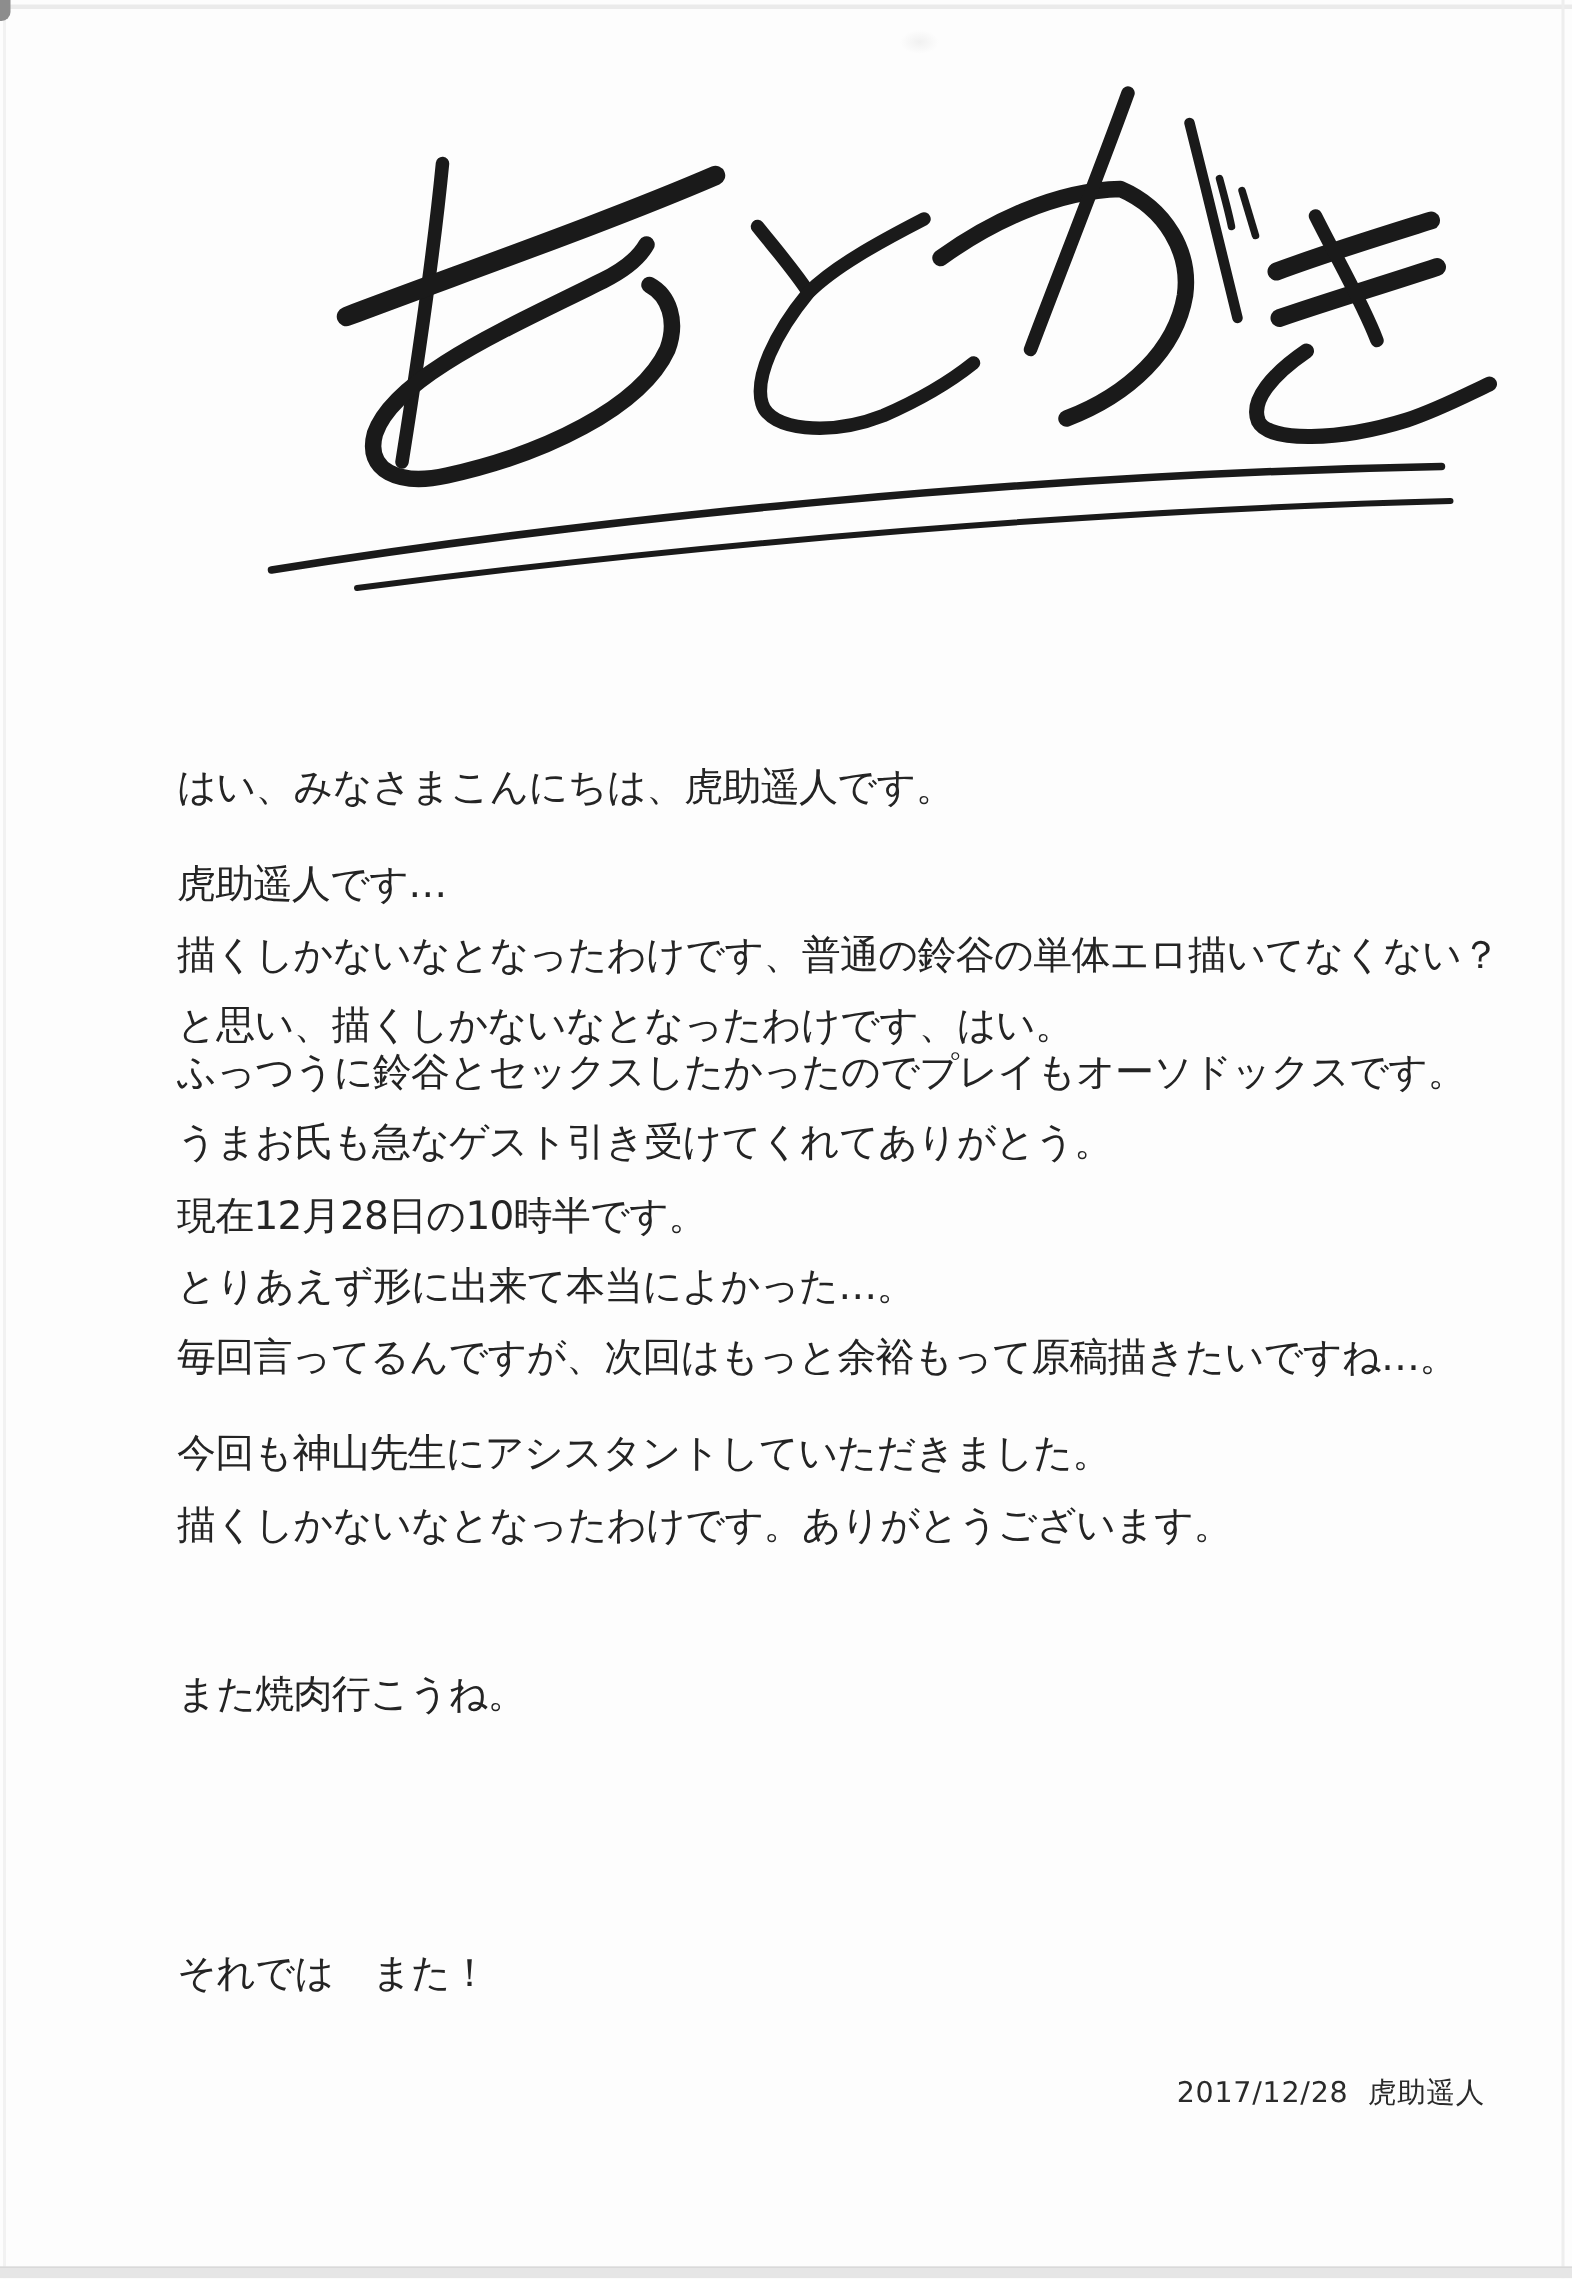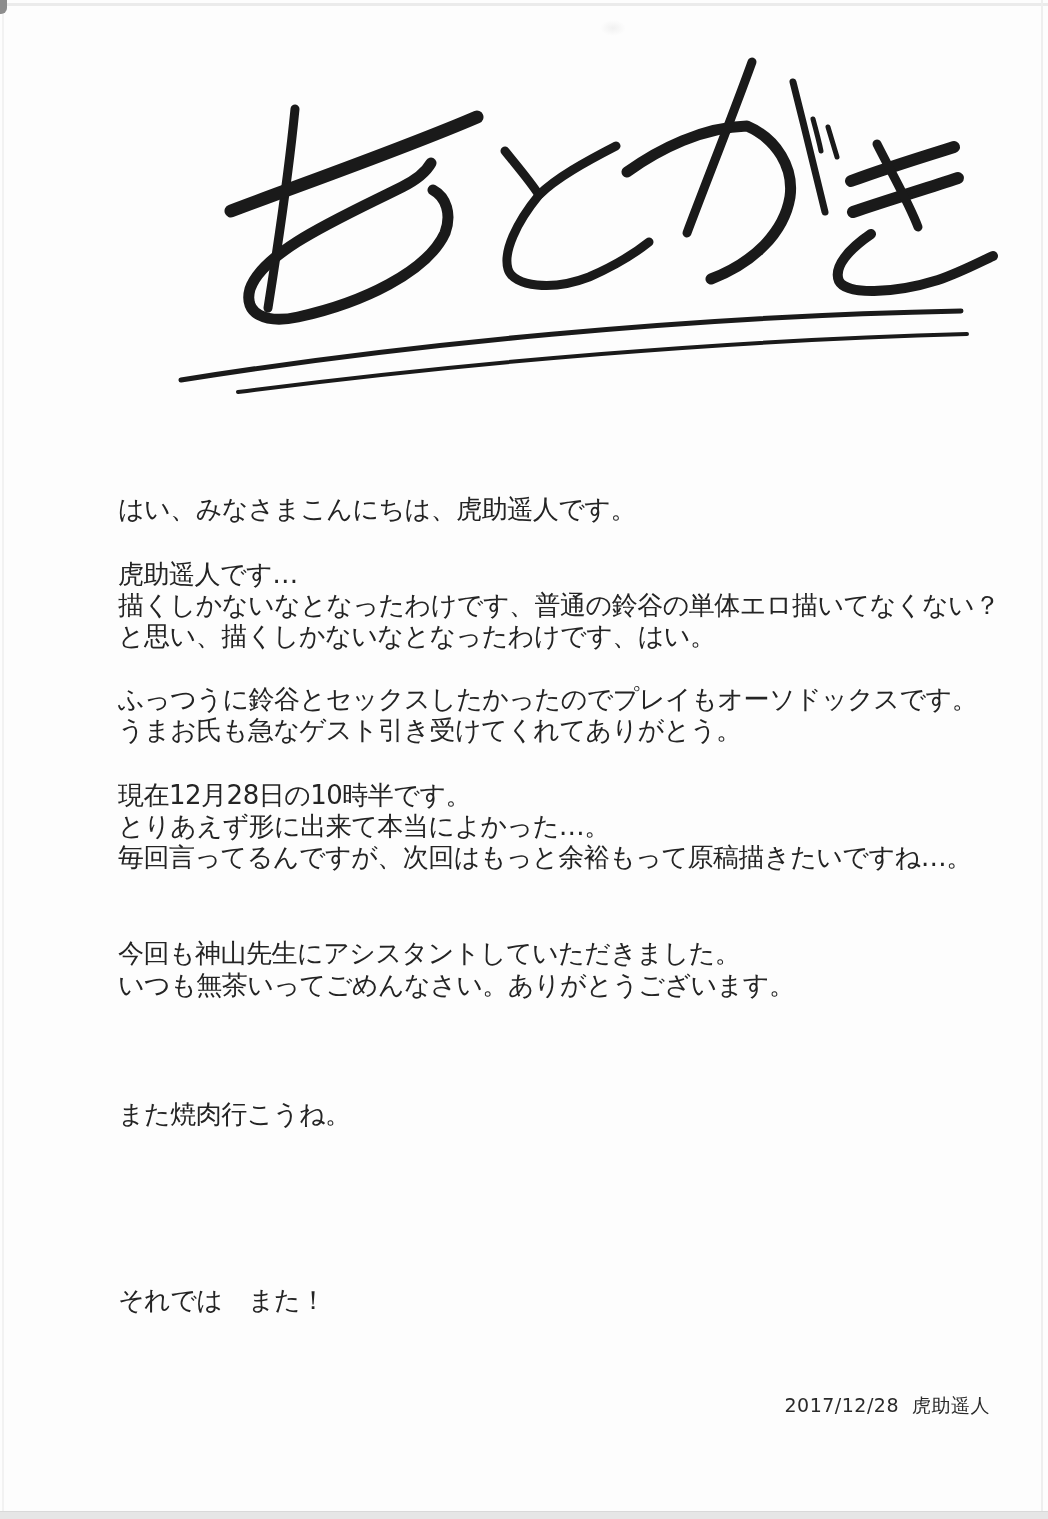--- a/index.html
+++ b/index.html
@@ -66,30 +66,29 @@
   .para {
     position: absolute;
     left: 118px;
     right: 40px;
     font-size: 26px;
     line-height: 31px;
     font-weight: 500;
     letter-spacing: -0.5px;
     color: #242424;
   }
-  .line { white-space: nowrap; }
+  .line { white-space: nowrap; margin-top: 16px; }
   .footer {
     position: absolute;
     top: 1382px;
     right: 58px;
     font-size: 19px;
     letter-spacing: 0.5px;
     color: #2a2a2a;
     white-space: nowrap;
-    margin-top: 11px;
   }
   .footer .sep { display: inline-block; width: 13px; }
 </style>
 </head>
 <body>
 
 <div class="page">
 
   <div class="edge-top"></div>
   <div class="edge-left"></div>
@@ -141,21 +140,21 @@
   </div>
 
   <div class="para" style="top:780px">
     <div class="line">現在12月28日の10時半です。</div>
     <div class="line">とりあえず形に出来て本当によかった…。</div>
     <div class="line">毎回言ってるんですが、次回はもっと余裕もって原稿描きたいですね…。</div>
   </div>
 
   <div class="para" style="top:937px; line-height:32px">
     <div class="line">今回も神山先生にアシスタントしていただきました。</div>
-    <div class="line">いつも無茶いってごめんなさい。ありがとうございます。</div>
+    <div class="line">描くしかないなとなったわけです。ありがとうございます。</div>
   </div>
 
   <div class="para" style="top:1099px">
     <div class="line">また焼肉行こうね。</div>
   </div>
 
   <div class="para" style="top:1285px">
     <div class="line">それでは　また！</div>
   </div>
 

